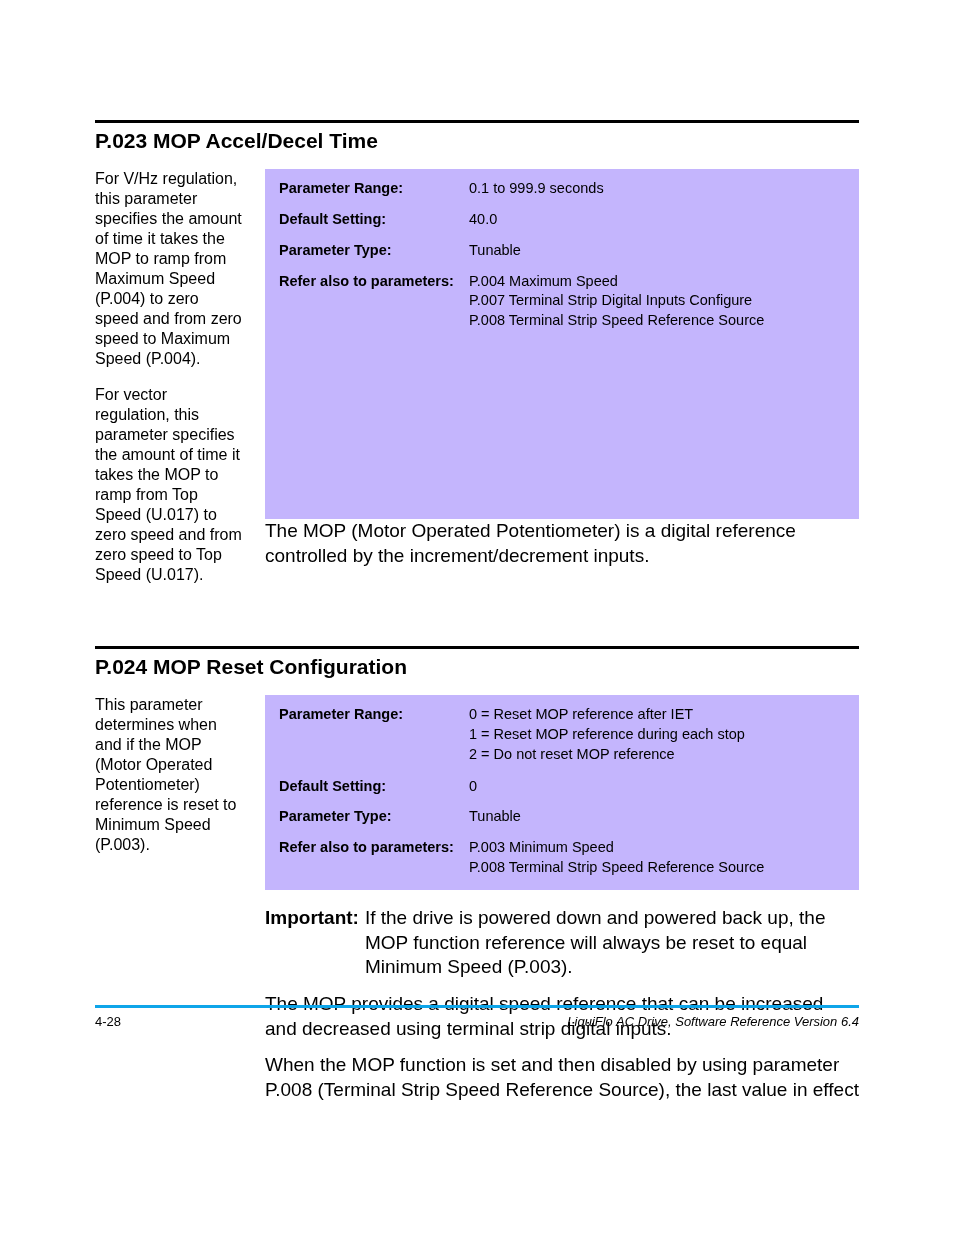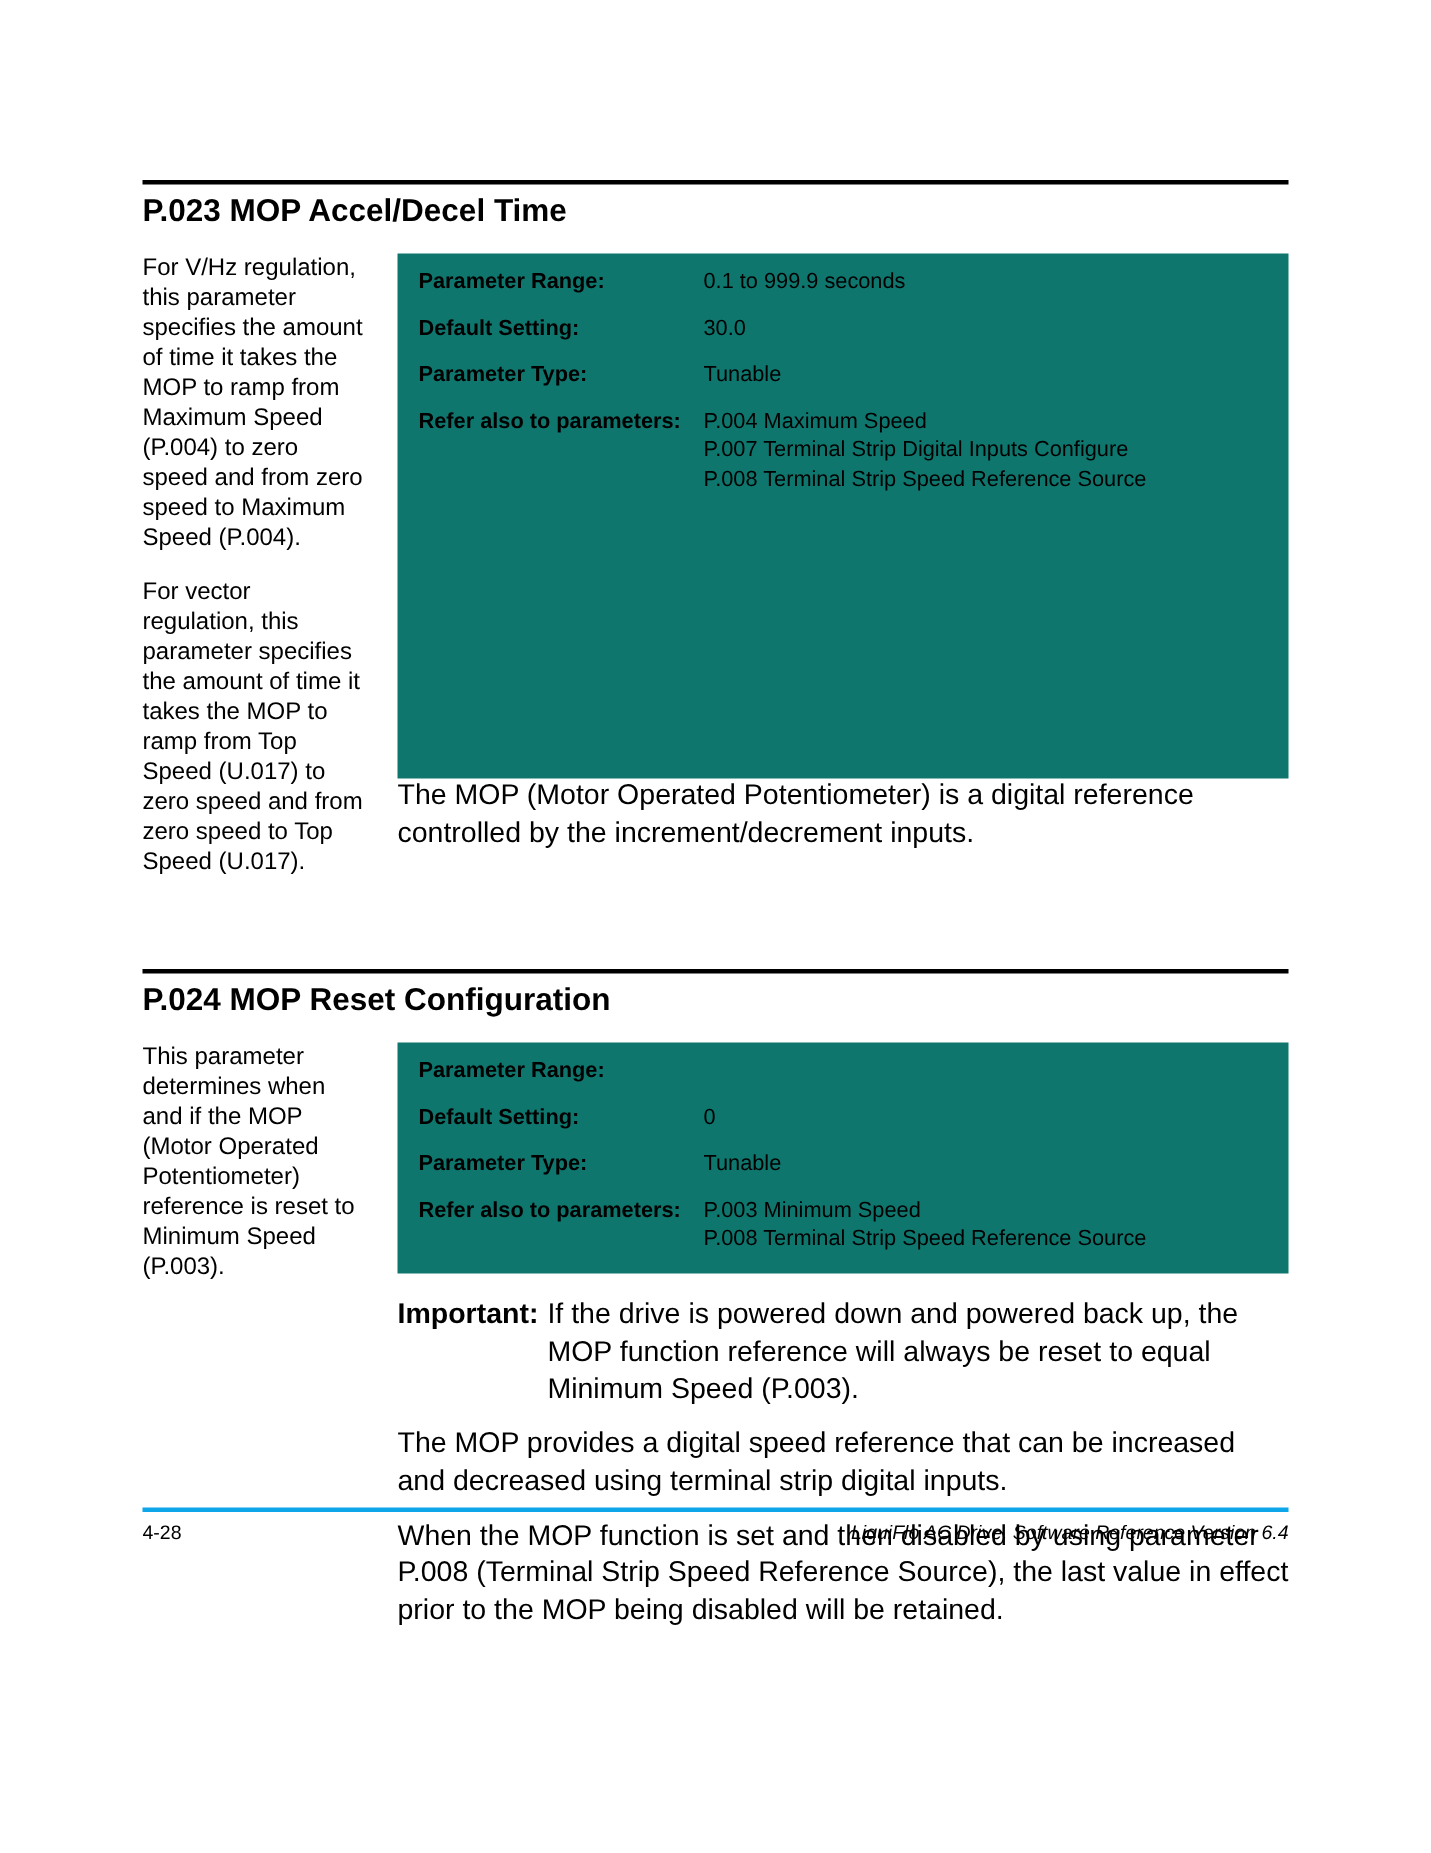--- a/index.html
+++ b/index.html
@@ -37,21 +37,21 @@
     width: 148px;
     flex-shrink: 0;
     font-size: 16px;
     line-height: 1.25;
   }
   .sidebar p { margin: 0 0 16px 0; }
   .main {
     flex: 1;
   }
   .graybox {
-    background: #0f766e;
+    background: #c4b5fd;
     padding: 10px 14px 12px 14px;
     font-size: 14.5px;
     line-height: 1.3;
   }
   .param-row {
     display: flex;
     margin-bottom: 12px;
   }
   .param-row:last-child { margin-bottom: 0; }
   .param-label {
@@ -96,21 +96,21 @@
         <p>For vector regulation, this parameter specifies the amount of time it takes the MOP to ramp from Top Speed (U.017) to zero speed and from zero speed to Top Speed (U.017).</p>
       </div>
       <div class="main">
         <div class="graybox graybox-stretch">
           <div class="param-row">
             <div class="param-label">Parameter Range:</div>
             <div class="param-value">0.1 to 999.9 seconds</div>
           </div>
           <div class="param-row">
             <div class="param-label">Default Setting:</div>
-            <div class="param-value">30.0</div>
+            <div class="param-value">40.0</div>
           </div>
           <div class="param-row">
             <div class="param-label">Parameter Type:</div>
             <div class="param-value">Tunable</div>
           </div>
           <div class="param-row">
             <div class="param-label">Refer also to parameters:</div>
             <div class="param-value">
               <div>P.004 Maximum Speed</div>
               <div>P.007 Terminal Strip Digital Inputs Configure</div>
@@ -127,20 +127,25 @@
     <hr class="section-rule">
     <h2 class="section-title">P.024 MOP Reset Configuration</h2>
     <div class="row">
       <div class="sidebar">
         <p>This parameter determines when and if the MOP (Motor Operated Potentiometer) reference is reset to Minimum Speed (P.003).</p>
       </div>
       <div class="main">
         <div class="graybox">
           <div class="param-row">
             <div class="param-label">Parameter Range:</div>
+            <div class="param-value">
+              <div>0 = Reset MOP reference after IET</div>
+              <div>1 = Reset MOP reference during each stop</div>
+              <div>2 = Do not reset MOP reference</div>
+            </div>
           </div>
           <div class="param-row">
             <div class="param-label">Default Setting:</div>
             <div class="param-value">0</div>
           </div>
           <div class="param-row">
             <div class="param-label">Parameter Type:</div>
             <div class="param-value">Tunable</div>
           </div>
           <div class="param-row">

